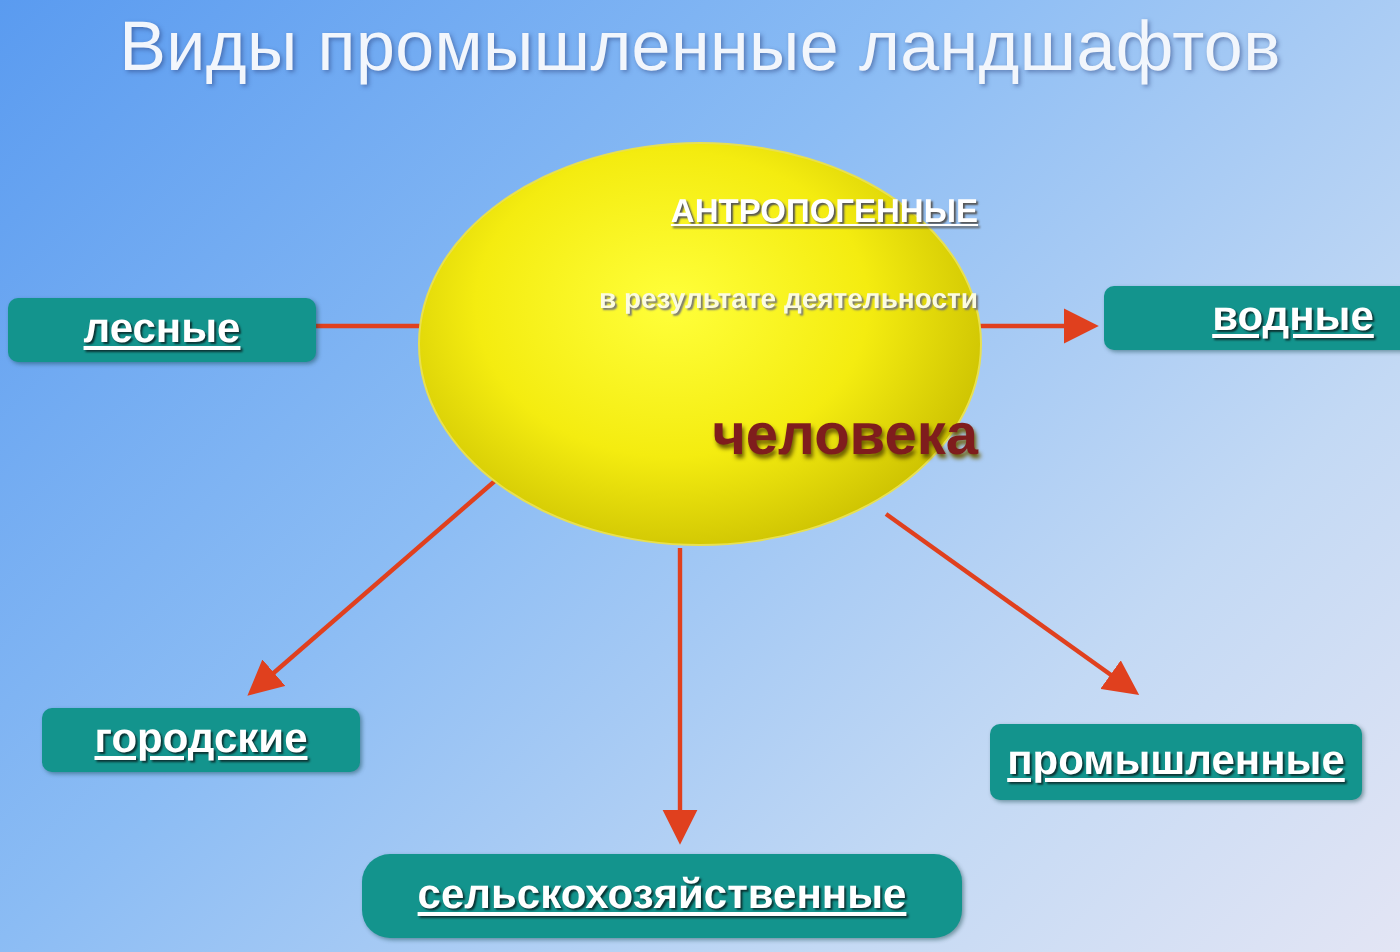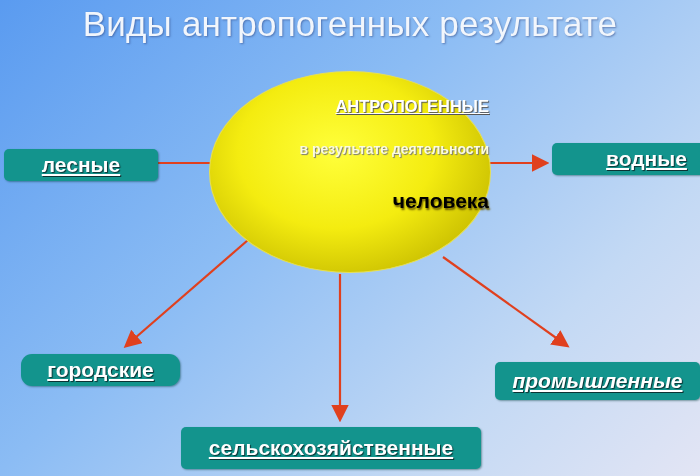--- a/index.html
+++ b/index.html
@@ -10,31 +10,31 @@
     color:#f2f6fc; font-family:"Liberation Sans", sans-serif; font-size:35px;
     text-shadow: 1px 1px 2px rgba(40,60,120,0.5); letter-spacing:0.2px; }
   .ellipse { position:absolute; left:209px; top:71px; width:280px; height:200px; border-radius:50%;
     background: radial-gradient(ellipse at 45% 40%, #ffff3a 0%, #f4ec10 45%, #c8bd00 80%, #8f8a00 100%);
     border:1px solid #e8e050; }
   .etext { position:absolute; left:209px; width:280px; text-align:right;
     font-family:"Liberation Sans", sans-serif; font-weight:bold; }
   .e1 { top:96px; font-size:16.5px; color:#fff; text-decoration:underline;
     text-shadow:1px 1px 1px #555; line-height:21px; }
   .e2 { top:140px; font-size:14px; color:#fbfbe0; text-shadow:1px 1px 1px #777; line-height:18px; }
-  .e3 { top:189px; font-size:21px; color:#000000; text-shadow:1px 2px 2px #6a5a00; }
+  .e3 { top:202px; font-size:29px; color:#7f1d1d; text-shadow:1px 2px 2px #6a5a00; }
   .box { position:absolute; background:#13948d; border-radius:5px;
     box-shadow: 1px 1px 2px rgba(0,60,60,0.45); text-align:center;
     font-family:"Liberation Sans", sans-serif; font-weight:bold; color:#fff;
     text-decoration:underline; text-shadow:1px 1px 1px #0b3333; font-size:21px; }
   svg.arrows { position:absolute; left:0; top:0; }
 </style>
 </head>
 <body>
 
-<div class="title">Виды антропогенных результате</div>
+<div class="title">Виды промышленные ландшафтов</div>
 
 <svg class="arrows" width="700" height="476">
   <defs>
     <marker id="ah" markerWidth="8" markerHeight="8" refX="6" refY="4" orient="auto">
       <path d="M0,0 L8,4 L0,8 Z" fill="#e0401e"></path>
     </marker>
   </defs>
   <line x1="210" y1="163" x2="142" y2="163" stroke="#e0401e" stroke-width="2.2" marker-end="url(#ah)"></line>
   <line x1="489" y1="163" x2="545" y2="163" stroke="#e0401e" stroke-width="2.2" marker-end="url(#ah)"></line>
   <line x1="248" y1="240" x2="127" y2="345" stroke="#e0401e" stroke-width="2.2" marker-end="url(#ah)"></line>
@@ -46,15 +46,15 @@
 <div class="etext e1">
   <div>АНТРОПОГЕННЫЕ</div>
 </div>
 <div class="etext e2">
   <div>в результате деятельности</div>
 </div>
 <div class="etext e3">человека</div>
 
 <div class="box" style="left:4px; top:149px; width:154px; height:32px; line-height:32px;">лесные</div>
 <div class="box" style="left:552px; top:143px; width:133px; height:32px; line-height:32px;padding-left:28px;">водные</div>
-<div class="box" style="left:21px; top:354px; width:159px; height:32px; line-height:32px;border-radius:11px;">городские</div>
-<div class="box" style="left:181px; top:427px; width:300px; height:42px; line-height:42px;">сельскохозяйственные</div>
-<div class="box" style="left:495px; top:362px; width:205px; height:38px; line-height:38px;font-style:italic;">промышленные</div>
+<div class="box" style="left:21px; top:354px; width:159px; height:32px; line-height:32px;">городские</div>
+<div class="box" style="left:181px; top:427px; width:300px; height:42px; line-height:42px;border-radius:14px;">сельскохозяйственные</div>
+<div class="box" style="left:495px; top:362px; width:186px; height:38px; line-height:38px;">промышленные</div>
 
 </body></html>

